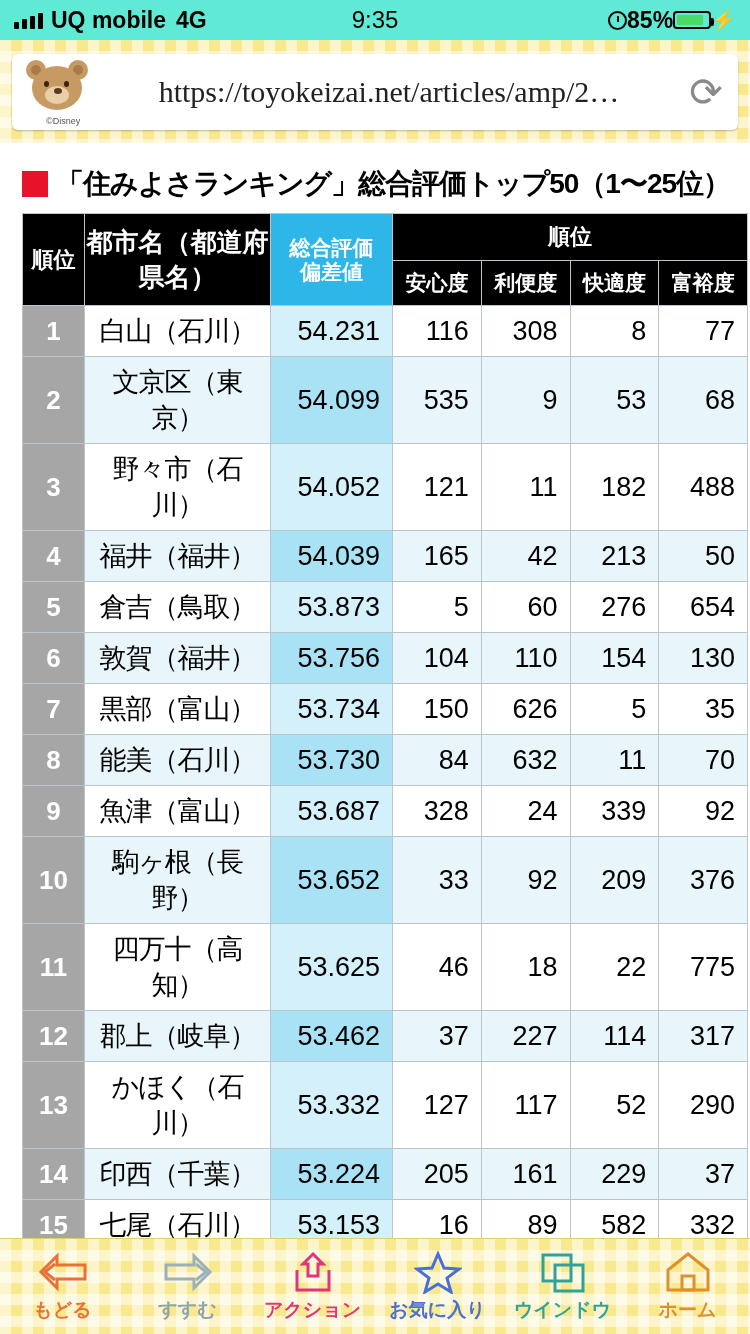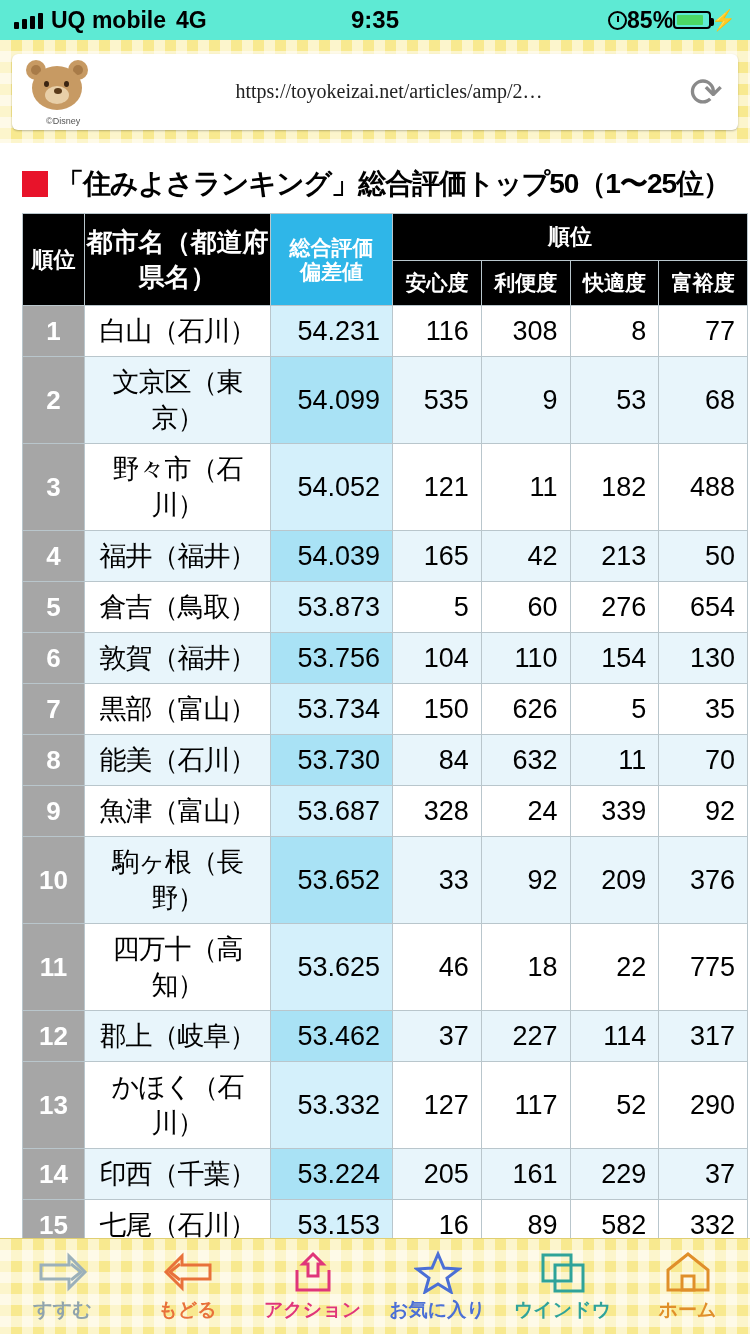--- a/index.html
+++ b/index.html
@@ -21,21 +21,21 @@
   .signal { display:flex; align-items:flex-end; gap:3px; height:18px; margin-right:8px;}
   .signal i { display:block; width:5px; background:#000; border-radius:1px;}
   .signal i:nth-child(1){height:7px}
   .signal i:nth-child(2){height:10px}
   .signal i:nth-child(3){height:13px}
   .signal i:nth-child(4){height:16px}
   .carrier { font-size:23px; letter-spacing:0px; }
   .netmode { margin-left:10px; font-size:23px; }
   .clock {
     position:absolute; left:0; right:0; text-align:center;
-    font-size:24px; font-weight:bold;
+    font-size:24px; font-weight:normal;
   }
   .right-status { margin-left:auto; display:flex; align-items:center; gap:0; z-index:2;}
   .alarm-icon { width:19px; height:19px; border:2px solid #000; border-radius:50%; position:relative;}
   .alarm-icon::after{content:"";position:absolute;left:7px;top:3px;width:2px;height:6px;background:#000;}
   .battery-pct { font-size:23px; }
   .battery {
     width:38px; height:18px; border:2px solid #000; border-radius:4px;
     position:relative; padding:2px;
   }
   .battery::after{content:"";position:absolute;right:-5px;top:5px;width:3px;height:8px;background:#000;border-radius:0 2px 2px 0;}
@@ -61,21 +61,21 @@
   .bear .head { position:absolute; left:10px; top:10px; width:50px;height:44px;border-radius:50%;background:#c79a63;}
   .bear .ear { position:absolute; width:20px;height:20px;border-radius:50%;background:#c79a63;}
   .bear .ear.l{left:4px;top:4px;} .bear .ear.r{left:46px;top:4px;}
   .bear .ear::after{content:"";position:absolute;left:5px;top:5px;width:10px;height:10px;border-radius:50%;background:#a87b48;}
   .bear .muzzle{position:absolute;left:23px;top:30px;width:24px;height:18px;border-radius:50%;background:#e8cfa8;}
   .bear .nose{position:absolute;left:32px;top:32px;width:8px;height:6px;border-radius:50%;background:#5a3a1a;}
   .bear .eye{position:absolute;width:5px;height:6px;border-radius:50%;background:#3a2411;top:25px;}
   .bear .eye.l{left:22px;} .bear .eye.r{left:42px;}
   .bear .cr{position:absolute;left:24px;bottom:2px;font-size:9px;color:#555;}
   .url-text {
-    flex:1; text-align:center; font-size:20px; color:#222;
+    flex:1; text-align:center; font-size:30px; color:#222;
     white-space:nowrap; overflow:hidden; text-overflow:ellipsis;
     font-family:"Liberation Serif", serif;
   }
   .reload {
     width:44px;height:44px;flex:none;display:flex;align-items:center;justify-content:center;
     color:#8a8a8a; font-size:40px;
   }
 
   
   .content { background:#fff; padding: 14px 12px 0 12px; }
@@ -345,34 +345,34 @@
           </tr>
         </tbody>
     </table>
 
   </div>
 
   <div class="toolbar" id="toolbar">
       <div class="tb-item">
         <span class="tb-icon">
           <svg width="56" height="40" viewBox="0 0 56 40">
+            <path d="M22 4 L6 20 L22 36 L22 27 L50 27 L50 13 L22 13 Z" fill="none" stroke="#e8713a" stroke-width="3"></path>
+            <path d="M20 12 L10 20 L20 28" fill="none" stroke="#e8713a" stroke-width="3"></path>
+          </svg>
+        </span>
+        <span class="tb-label lbl-back">もどる</span>
+      </div>
+      <div class="tb-item">
+        <span class="tb-icon">
+          <svg width="56" height="40" viewBox="0 0 56 40">
             <path d="M34 4 L50 20 L34 36 L34 27 L6 27 L6 13 L34 13 Z" fill="none" stroke="#9bb0ba" stroke-width="3"></path>
             <path d="M36 12 L46 20 L36 28" fill="none" stroke="#9bb0ba" stroke-width="3"></path>
           </svg>
         </span>
         <span class="tb-label lbl-fwd">すすむ</span>
-      </div>
-      <div class="tb-item">
-        <span class="tb-icon">
-          <svg width="56" height="40" viewBox="0 0 56 40">
-            <path d="M22 4 L6 20 L22 36 L22 27 L50 27 L50 13 L22 13 Z" fill="none" stroke="#e8713a" stroke-width="3"></path>
-            <path d="M20 12 L10 20 L20 28" fill="none" stroke="#e8713a" stroke-width="3"></path>
-          </svg>
-        </span>
-        <span class="tb-label lbl-back">もどる</span>
       </div>
       <div class="tb-item">
         <span class="tb-icon">
           <svg width="48" height="44" viewBox="0 0 48 44">
             <path d="M24 4 L34 14 L29 14 L29 26 L19 26 L19 14 L14 14 Z" fill="none" stroke="#e0357a" stroke-width="3"></path>
             <path d="M8 20 L8 40 L40 40 L40 20" fill="none" stroke="#e0357a" stroke-width="3"></path>
           </svg>
         </span>
         <span class="tb-label lbl-act">アクション</span>
       </div>

